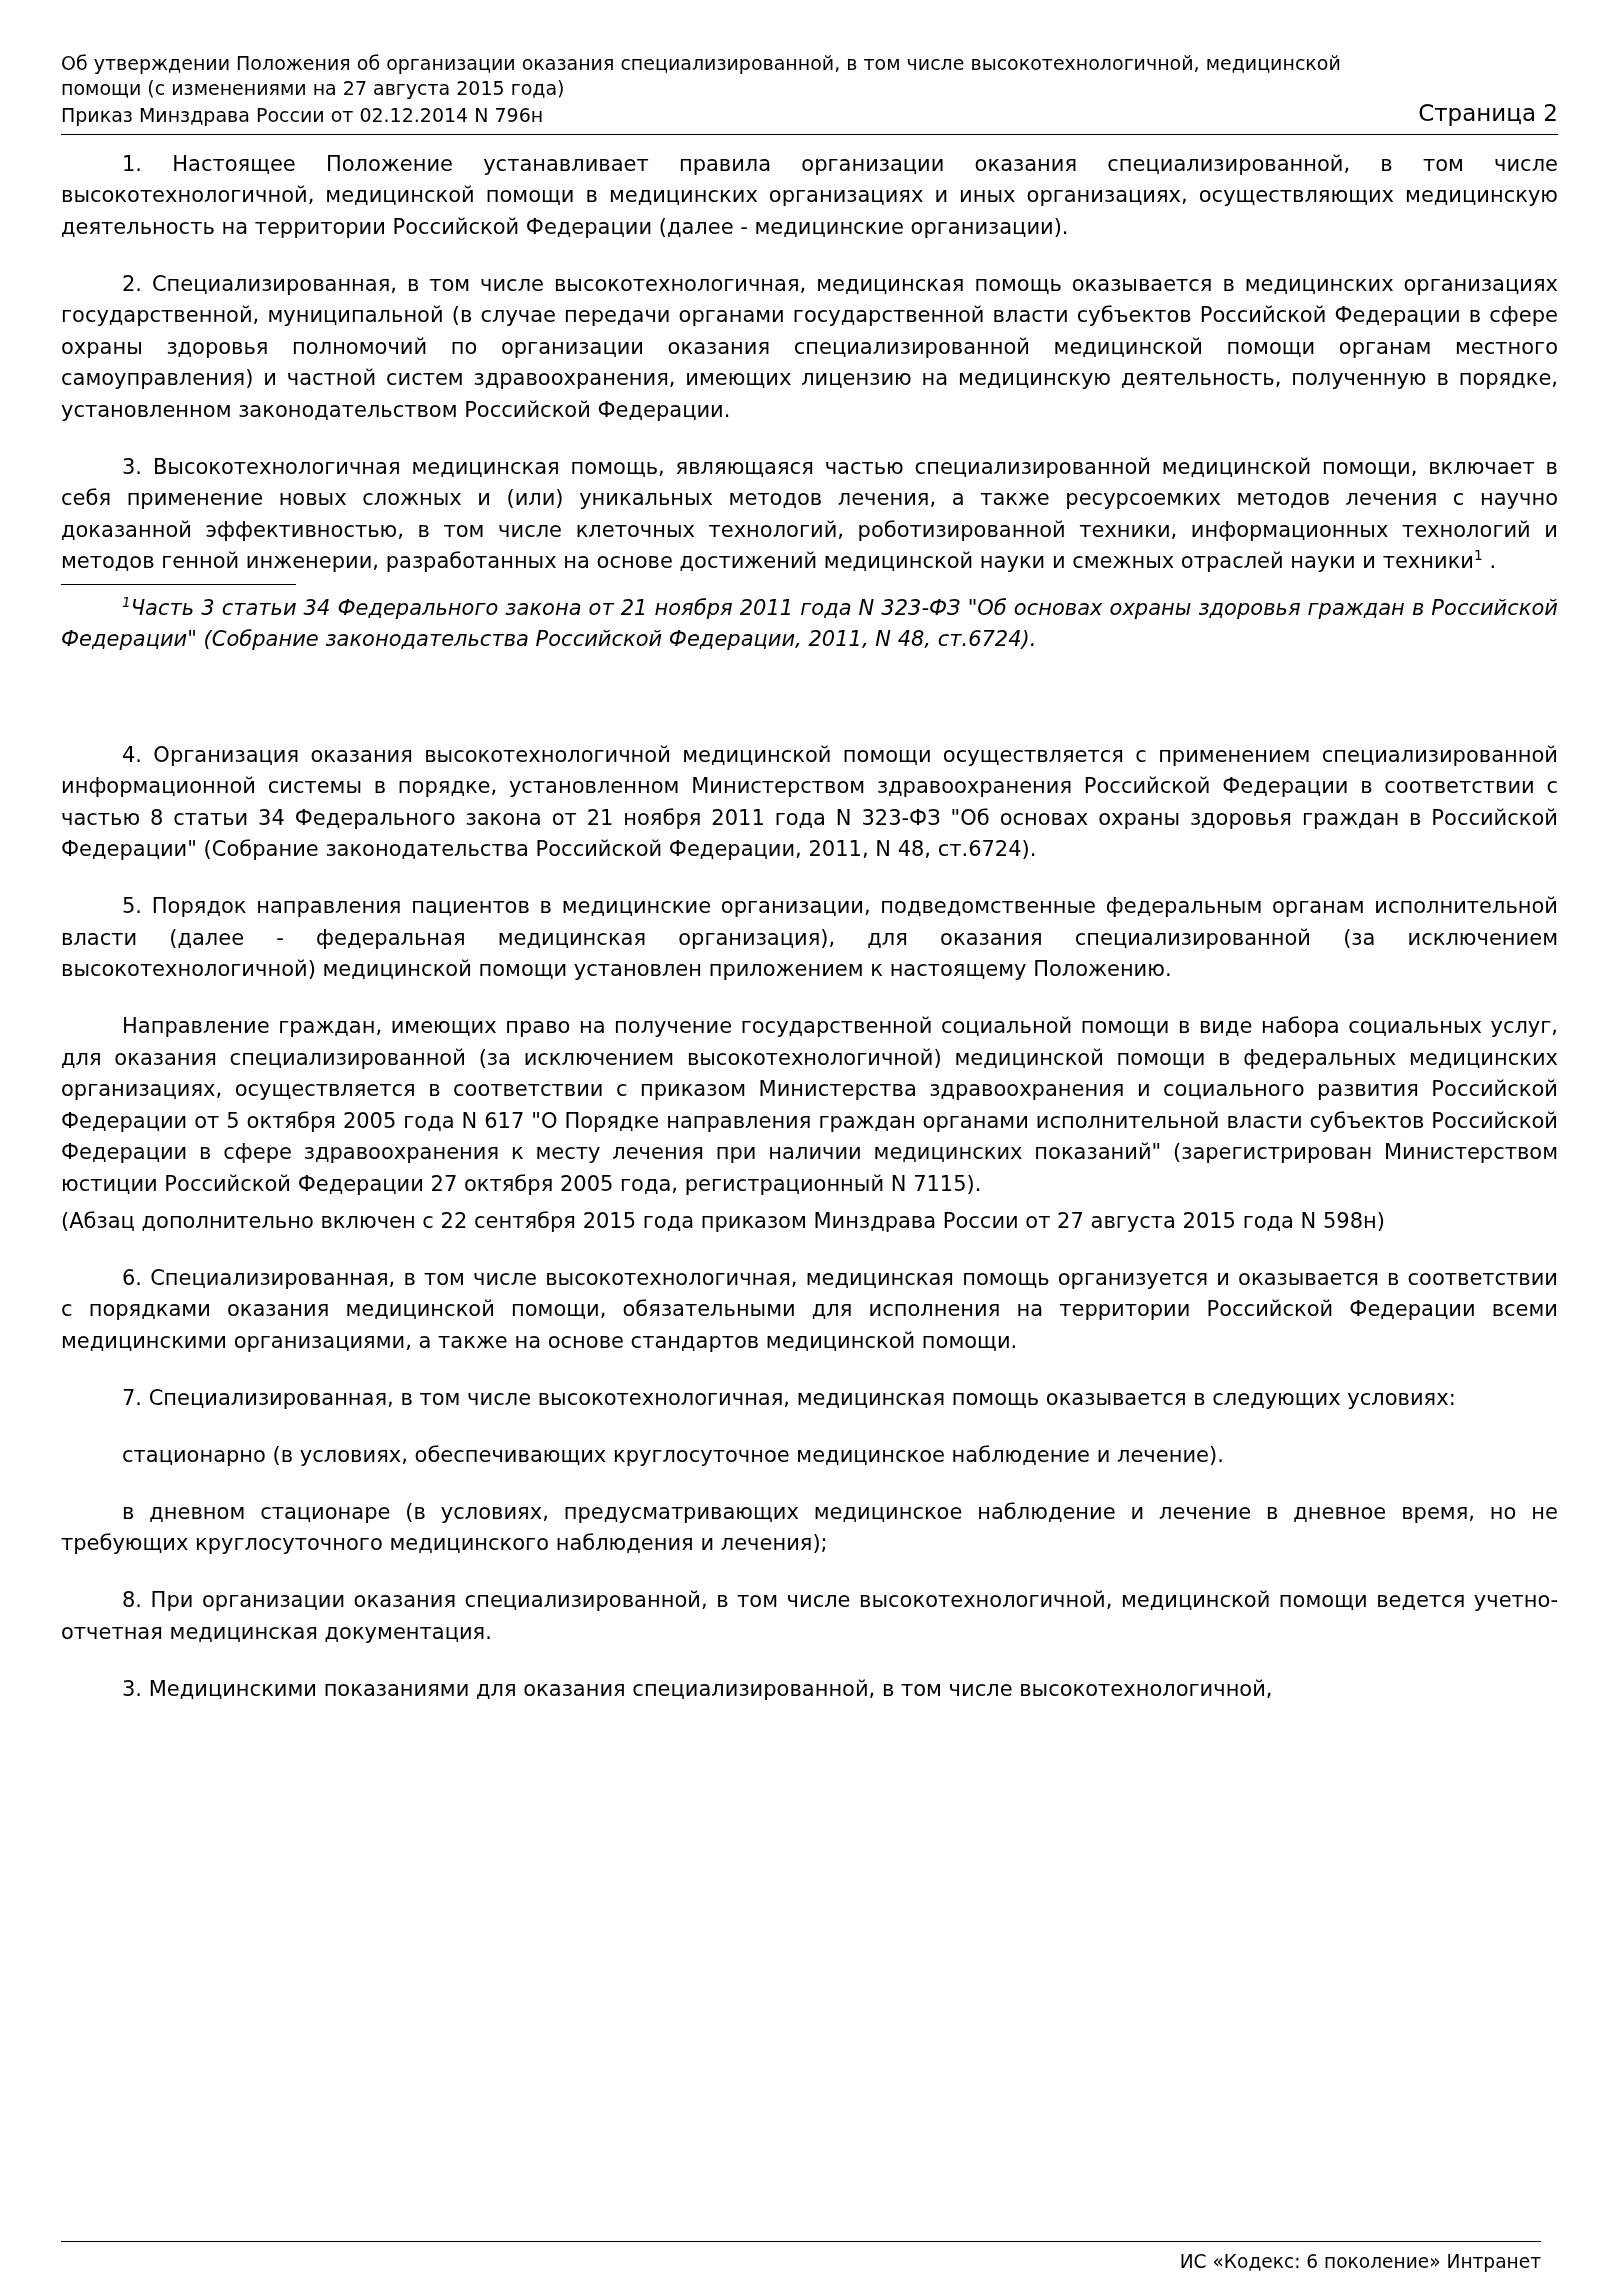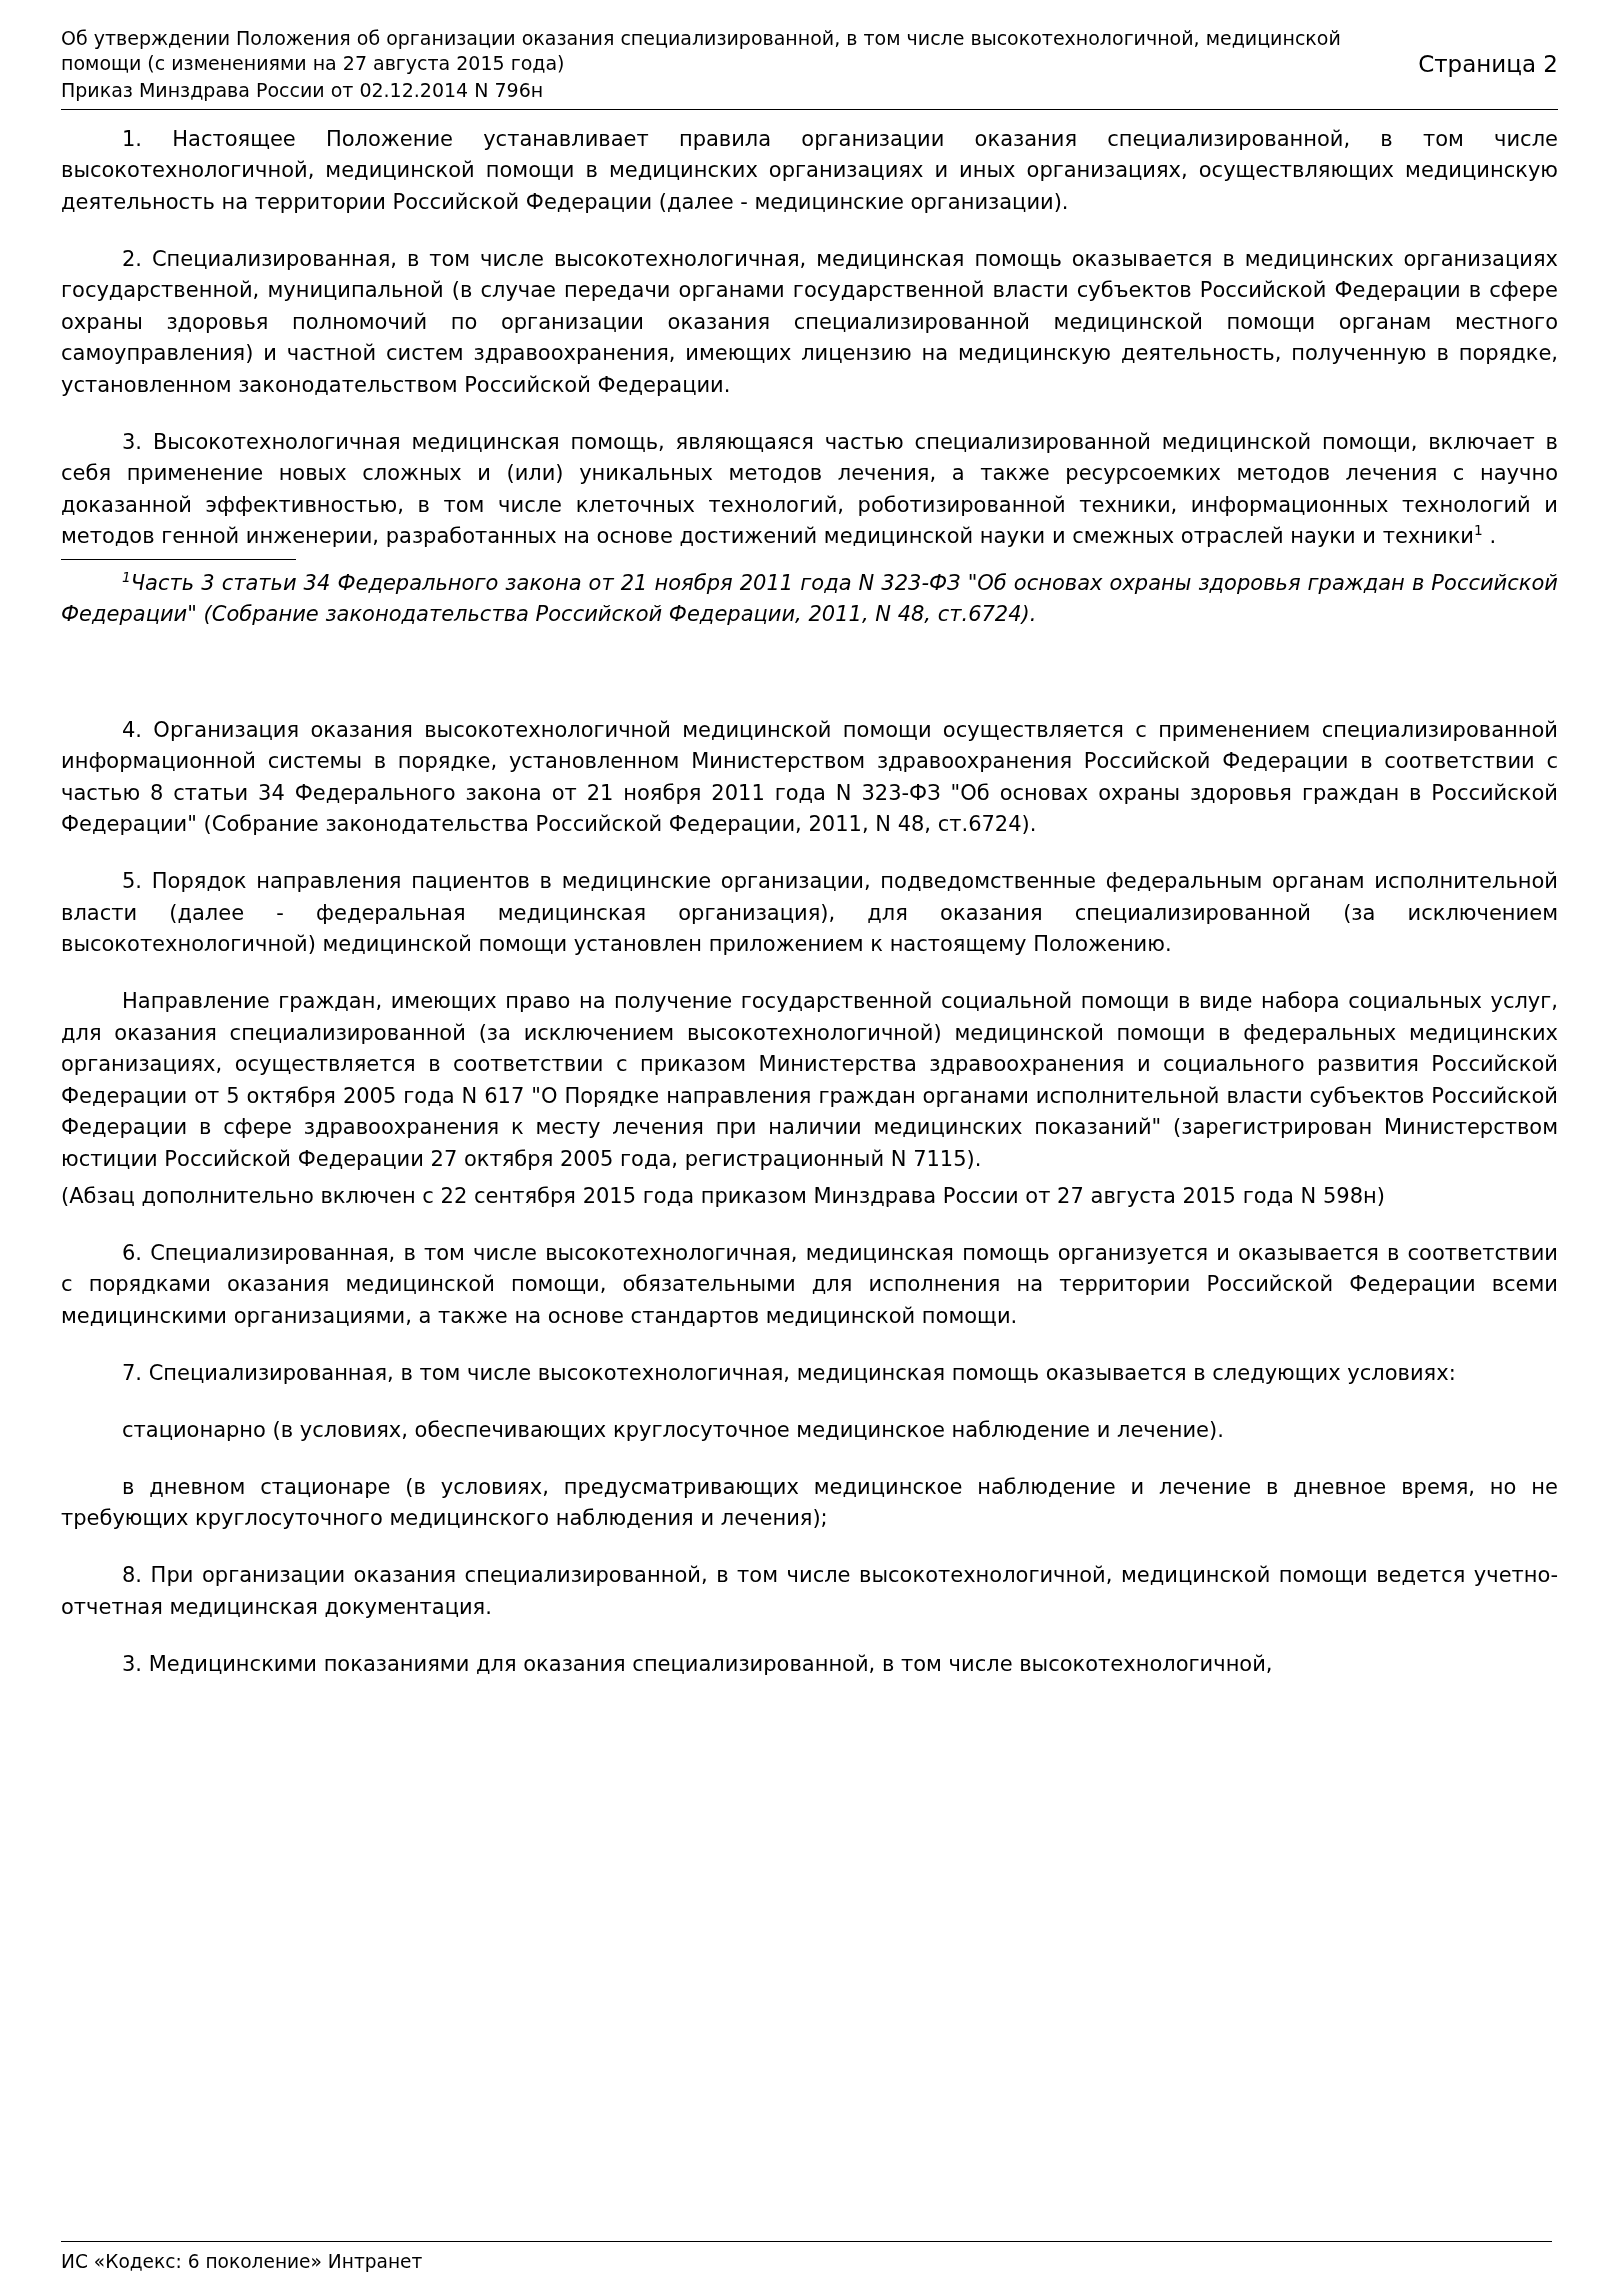--- a/index.html
+++ b/index.html
@@ -15,24 +15,25 @@
     width: 1619px;
     min-height: 2292px;
     box-sizing: border-box;
     padding: 25.5px 61px 19.6px 61px;
     position: relative;
     background: #ffffff;
   }
   
   .header {
     display: flex;
-    align-items: center;
+    align-items: flex-end;
     justify-content: space-between;
     font-size: 19px;
     line-height: 1.32;
+    margin-top: 25px;
   }
   .header-left {
     max-width: 1333px;
   }
   .header-title {
     font-size: 19px;
     line-height: 1.32;
   }
   .header-subtitle {
     font-size: 19px;
@@ -91,22 +92,23 @@
     margin: 0;
     font-style: italic;
   }
   .gap {
     height: 84px;
   }
   
   .footer {
     position: absolute;
     left: 61px;
-    right: 67px;
+    right: 78px;
     bottom: 17.6px;
+    text-align: right;
   }
   .footer-rule {
     border: none;
     border-top: 1px solid #000000;
     margin: 0 0 7.8px 0;
   }
   .footer-text {
     font-size: 18.6px;
     line-height: 1.3;
   }

